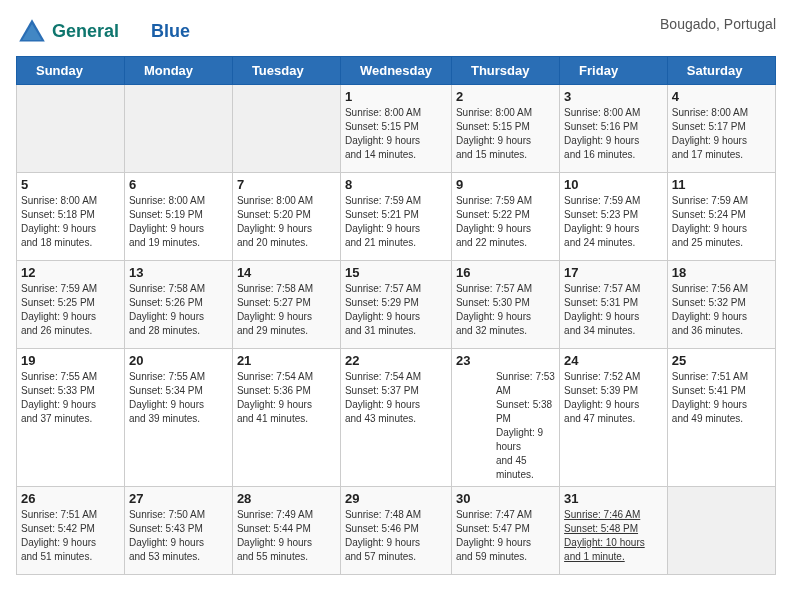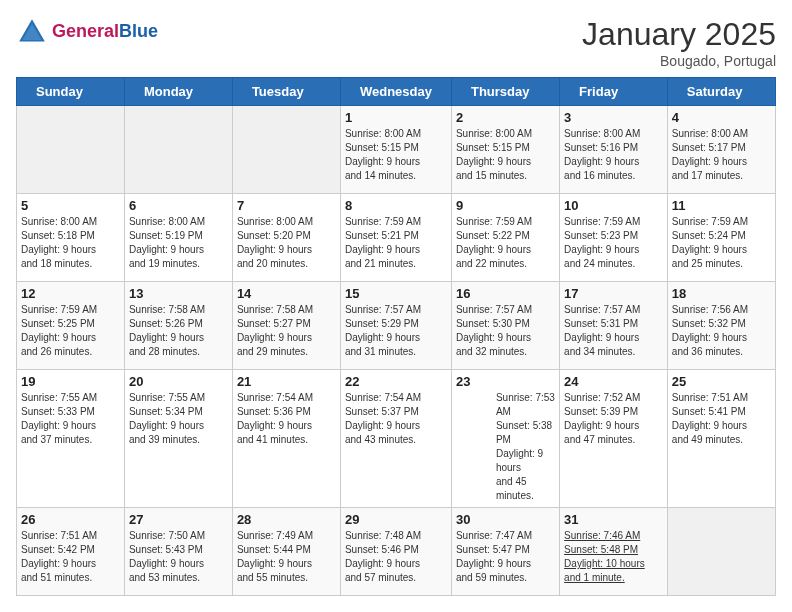--- a/index.html
+++ b/index.html
@@ -19,22 +19,22 @@
     .logo {
       display: flex;
       align-items: center;
       gap: 4px;
     }
     .logo-text {
       font-size: 18px;
       font-weight: bold;
       line-height: 1.1;
     }
-    .logo-general { color: #be185d; }
-    .logo-blue { color: #1a5fa8; }
+    .logo-general { color: #0f766e; }
+    .logo-blue { color: #1a5fa8; margin-left: 32px; }
     .logo-icon {
       width: 32px;
       height: 32px;
     }
     .title-block { text-align: right; }
     .month-title {
       font-size: 32px;
       font-weight: normal;
       color: #333;
     }
@@ -94,21 +94,20 @@
       <polygon points="20,4 36,32 4,32" fill="#2a6eb5"></polygon>
       <polygon points="20,10 32,30 8,30" fill="#5a9fd4" opacity="0.5"></polygon>
     </svg>
     <div>
       <div class="logo-text">
         <span class="logo-general">General</span><span class="logo-blue">Blue</span>
       </div>
     </div>
   </div>
   <div class="title-block">
-    <div class="month-title">January 2025</div>
     <div class="subtitle">Bougado, Portugal</div>
   </div>
 </div>
 
 <table>
   <thead>
     <tr>
     <th>Sunday</th>
         <th>Monday</th>
         <th>Tuesday</th>

